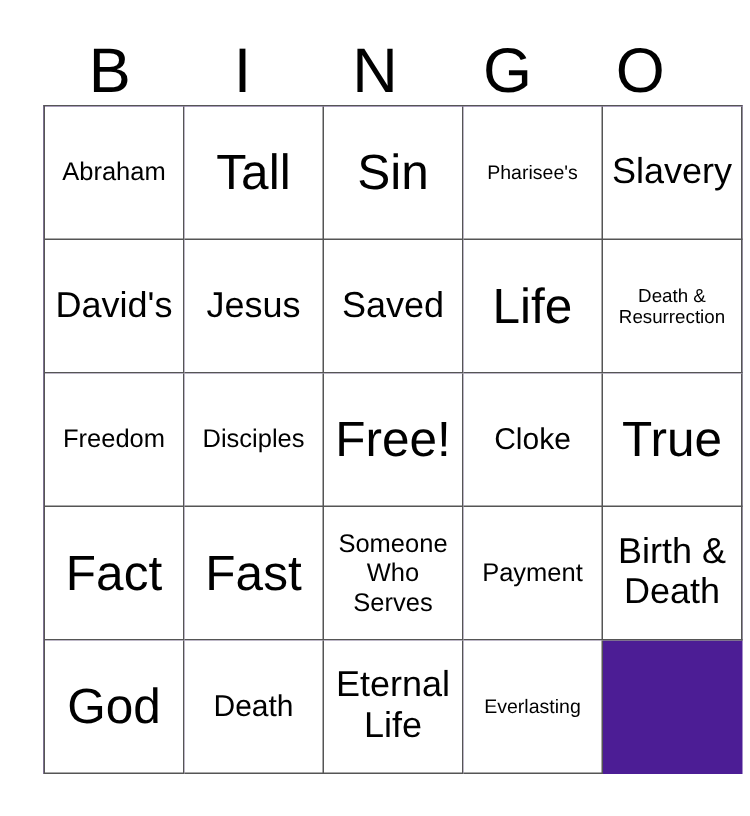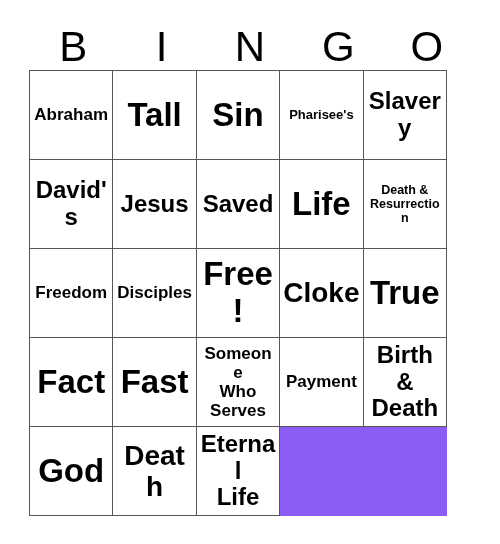--- a/index.html
+++ b/index.html
@@ -44,30 +44,29 @@
     color: #000000;
     padding-bottom: 2px;
     user-select: none;
   }
 
   
   #bingo-grid {
     position: absolute;
     left: 29px;
     top: 70px;
-    width: 418px;
+    width: 466px;
     height: 446px;
     display: grid;
     grid-template-columns: repeat(5, 1fr);
     grid-template-rows: repeat(5, 1fr);
     box-sizing: border-box;
     border-top: 1.4px solid #555555;
     border-left: 1.4px solid #555555;
-    background: #8b5cf6;
-    font-weight: bold;
+    background: #4c1d95;
   }
 
   .bingo-cell {
     box-sizing: border-box;
     border-right: 1.4px solid #555555;
     border-bottom: 1.4px solid #555555;
     display: flex;
     align-items: center;
     justify-content: center;
     text-align: center;
@@ -80,21 +79,21 @@
     display: block;
     width: 100%;
     line-height: 1.12;
     color: #000000;
     word-wrap: break-word;
     white-space: pre-line;
   }
 
   
   .bingo-cell[data-size="xl"]  .cell-text { font-size: 33px; }
-  .bingo-cell[data-size="lg"]  .cell-text { font-size: 28px; }
+  .bingo-cell[data-size="lg"]  .cell-text { font-size: 20px; }
   .bingo-cell[data-size="md"]  .cell-text { font-size: 24px; }
   .bingo-cell[data-size="sm"]  .cell-text { font-size: 17px; }
   .bingo-cell[data-size="xs"]  .cell-text { font-size: 13px; }
   .bingo-cell[data-size="xxs"] .cell-text { font-size: 12.5px; }
 </style>
 </head>
 <body>
 
 <div id="bingo-card">
 
@@ -174,15 +173,18 @@
       <div class="bingo-cell" data-size="xl">
         <span class="cell-text">God</span>
       </div>
       <div class="bingo-cell" data-size="lg">
         <span class="cell-text">Death</span>
       </div>
       <div class="bingo-cell" data-size="md">
         <span class="cell-text">Eternal
 Life</span>
       </div>
+      <div class="bingo-cell" data-size="xs">
+        <span class="cell-text">Everlasting</span>
+      </div>
     </div>
 
 </div>
 
 </body></html>

